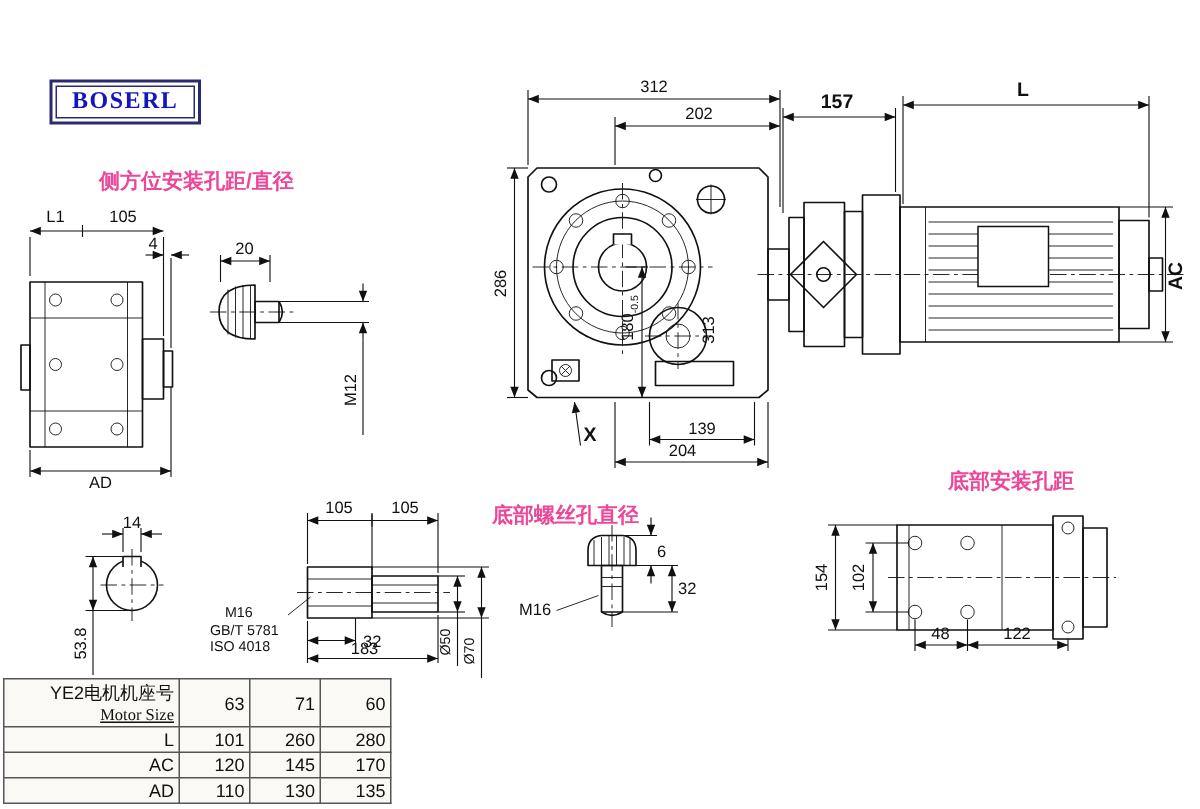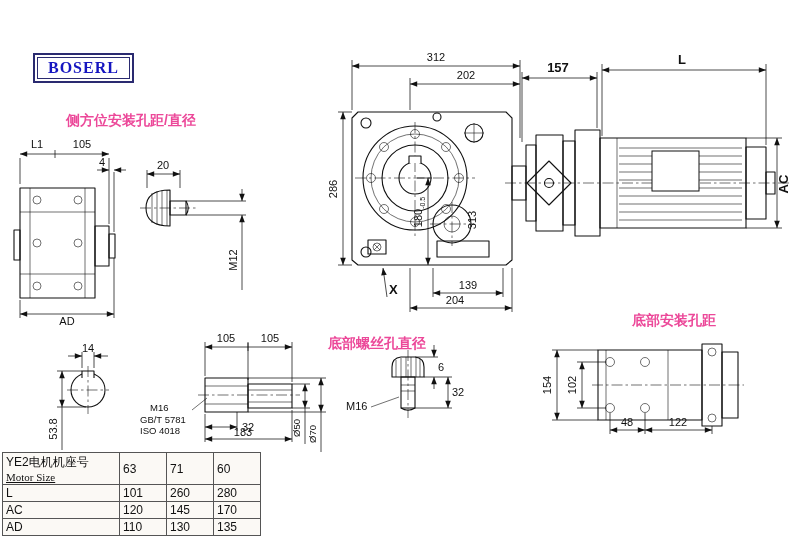--- a/index.html
+++ b/index.html
@@ -16,21 +16,21 @@
   svg.draw .ln { fill:none; stroke:#111; stroke-width:1.1; stroke-linejoin:round; }
   svg.draw .tn { fill:none; stroke:#111; stroke-width:0.6; }
   svg.draw .dm { fill:none; stroke:#111; stroke-width:0.75; }
   svg.draw .cl { fill:none; stroke:#111; stroke-width:0.6; stroke-dasharray:11 3 2.5 3; }
   svg.draw text { font-family:"Liberation Sans", sans-serif; fill:#111; }
   svg.draw .dt { font-size:11px; }
   svg.draw .ds { font-size:9.5px; }
   svg.draw .db { font-size:13px; font-weight:bold; }
   .size-table { position:absolute; left:2px; top:452px; border-collapse:collapse; background:#fbf9f5;
                 font-size:12px; color:#111; }
-  .size-table th, .size-table td { border:1px solid #555; text-align:left; padding:1px 3px; font-weight:normal; }
+  .size-table th, .size-table td { border:1px solid #555; text-align:right; padding:1px 3px; font-weight:normal; }
   .size-table .rh { width:110px; }
   .size-table .v { width:40px; }
   .size-table .sub { font-size:11px; font-family:Liberation Serif, serif; text-decoration:underline; }
 </style>
 </head>
 <body>
 
 <div class="stage">
 
   <svg class="draw" width="800" height="539" viewBox="0 0 800 539">

